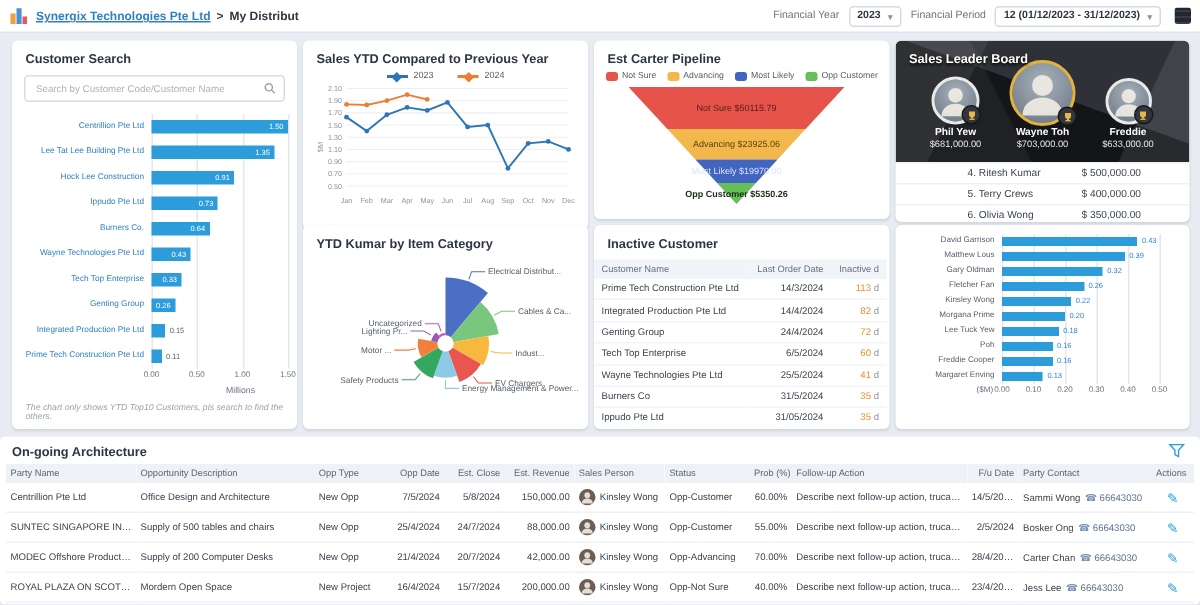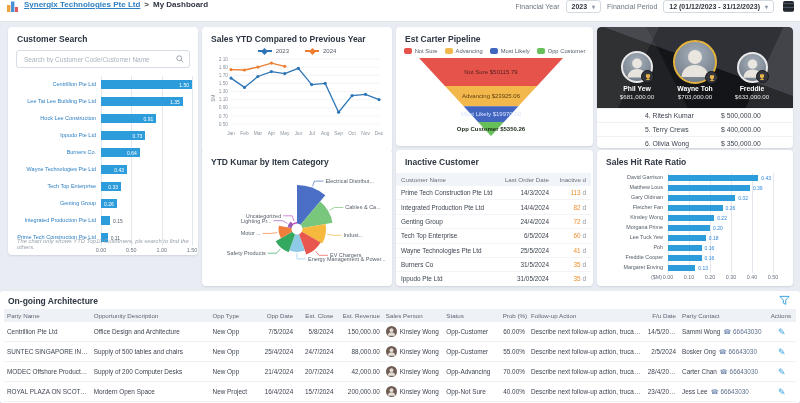--- a/index.html
+++ b/index.html
@@ -1,36 +1,36 @@
 <!DOCTYPE html>
 <html><head>
 <meta charset="utf-8">
 <style>
   html,body{margin:0;padding:0}
   body{width:800px;height:403px;position:relative;overflow:hidden;background:#e9edf3;
        font-family:"Liberation Sans",sans-serif;-webkit-font-smoothing:antialiased}
 
   
   .topbar{position:absolute;top:0;left:0;right:0;height:22px;background:#fff;border-bottom:1px solid #e2e6ec;
-          display:flex;align-items:flex-start;padding:0 6px;box-sizing:border-box;z-index:9}
+          display:flex;align-items:center;padding:0 6px;box-sizing:border-box;z-index:9}
   .crumb-company{color:#2f80c3;font-weight:bold;font-size:8px;text-decoration:underline;margin-left:5px;cursor:pointer}
   .crumb-sep{color:#444;font-size:8px;font-weight:bold;margin:0 4px}
   .crumb-page{color:#2e3440;font-weight:bold;font-size:8px}
   .tb-right{margin-left:auto;display:flex;align-items:center;gap:6px}
   .tb-label{color:#6b7480;font-size:7px}
   .tb-select{display:flex;align-items:center;gap:5px;border:1px solid #d4dae2;border-radius:3px;background:#fff;
              font-size:7px;color:#2e3440;font-weight:bold;padding:2px 5px;cursor:pointer}
   .tb-select .chev{color:#8a94a2;font-size:6px}
   .tb-appicon{width:11px;height:11px;border-radius:2px;background:#23272e;margin-left:3px;cursor:pointer;
               background-image:linear-gradient(#4b5260 1px,transparent 1px);background-size:11px 4px;background-position:0 2px}
 
   
   .panel{position:absolute;background:#fff;border-radius:4px;box-shadow:0 1px 2px rgba(27,43,66,.12);box-sizing:border-box;overflow:hidden}
   .ptitle{font-size:8.5px;font-weight:bold;color:#2d3642;padding:7px 9px 0}
-  #p-customer{left:8px;top:27px;width:190px;height:228px}
+  #p-customer{left:8px;top:27px;width:190px;height:259px}
   #p-salesytd{left:202px;top:27px;width:190px;height:126px}
   #p-pipeline{left:396px;top:27px;width:197px;height:119px}
   #p-leader  {left:597px;top:27px;width:196px;height:121px}
   #p-rose    {left:202px;top:150px;width:190px;height:136px}
   #p-inactive{left:396px;top:150px;width:197px;height:136px}
   #p-hitrate {left:597px;top:150px;width:196px;height:136px}
   #p-opps    {left:0;top:291px;width:800px;height:112px;border-radius:3px}
 
   
   .searchbox{margin:6px 8px 0;height:18px;border:1px solid #d7dde5;border-radius:3px;display:flex;align-items:center;
@@ -115,21 +115,21 @@
 <body>
 
 <div class="topbar">
   <svg width="13" height="13" viewBox="0 0 13 13">
     <rect x="1" y="5" width="3.4" height="7" fill="#f0a03c"></rect>
     <rect x="5" y="1.5" width="3.4" height="10.5" fill="#4a90d9"></rect>
     <rect x="9" y="7" width="3" height="5" fill="#e05c5c"></rect>
   </svg>
   <span class="crumb-company">Synergix Technologies Pte Ltd</span>
   <span class="crumb-sep">&gt;</span>
-  <span class="crumb-page">My Dashboard</span>
+  <span class="crumb-page">My Distribut</span>
   <div class="tb-right">
     <span class="tb-label">Financial Year</span>
     <div class="tb-select">
       <span>2023</span>
       <span class="chev">▾</span>
     </div>
     <span class="tb-label">Financial Period</span>
     <div class="tb-select">
       <span>12 (01/12/2023 - 31/12/2023)</span>
       <span class="chev">▾</span>
@@ -416,20 +416,21 @@
             <path d="M3 2h6v3a3 3 0 0 1-6 0z" fill="#e7b54a"></path>
             <rect x="5" y="7" width="2" height="2" fill="#e7b54a"></rect>
             <rect x="3.4" y="9" width="5.2" height="1.4" fill="#e7b54a"></rect>
           </svg>
         </div></div>
       <div class="lb-cap" style="left: 110px; top: 58px;">
         <div class="lb-name">Freddie</div>
         <div class="lb-amt">$633,000.00</div>
       </div>
     </div>
+  <div class="ptitle">Sales Leader Board</div>
   <div id="lb-list">
       <div class="lb-row">
         <div class="rn">4. Ritesh Kumar</div>
         <div class="ra">$ 500,000.00</div>
       </div>
       <div class="lb-row">
         <div class="rn">5. Terry Crews</div>
         <div class="ra">$ 400,000.00</div>
       </div>
       <div class="lb-row">
@@ -517,21 +518,20 @@
         <tr>
           <td>Ippudo Pte Ltd</td>
           <td class="r">31/05/2024</td>
           <td class="r"><span class="days-num">35</span><span class="days-suf"> d</span></td>
         </tr>
       </tbody>
   </table>
 </div>
 
 <div class="panel" id="p-hitrate">
-  <div class="ptitle">Sales Hit Rate Ratio</div>
   <div class="hb-chart hr" id="hr-chart" style="margin-top:6px;padding-left:10px;padding-right:20px">
       <div class="hb-row" style="height: 10px;">
         <div class="hb-lab">David Garrison</div>
         <div class="hb-track">
           <div class="hb-grid" style="left: 0%;"></div>
           <div class="hb-grid" style="left: 20%;"></div>
           <div class="hb-grid" style="left: 40%;"></div>
           <div class="hb-grid" style="left: 60%;"></div>
           <div class="hb-grid" style="left: 80%;"></div>
           <div class="hb-grid" style="left: 100%;"></div>

